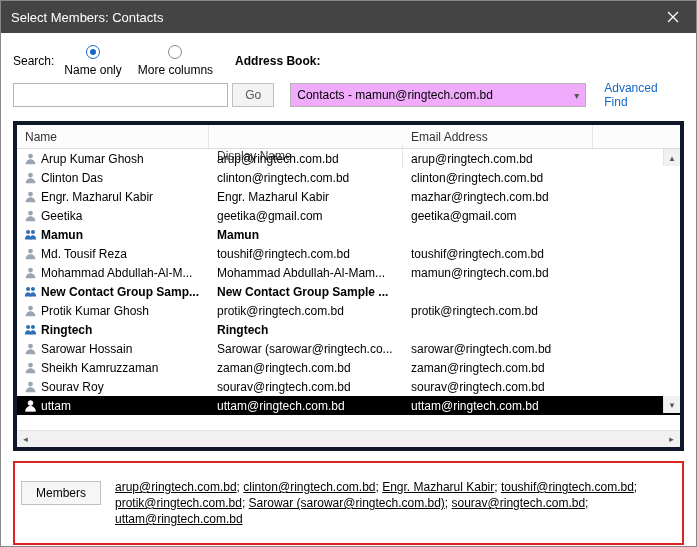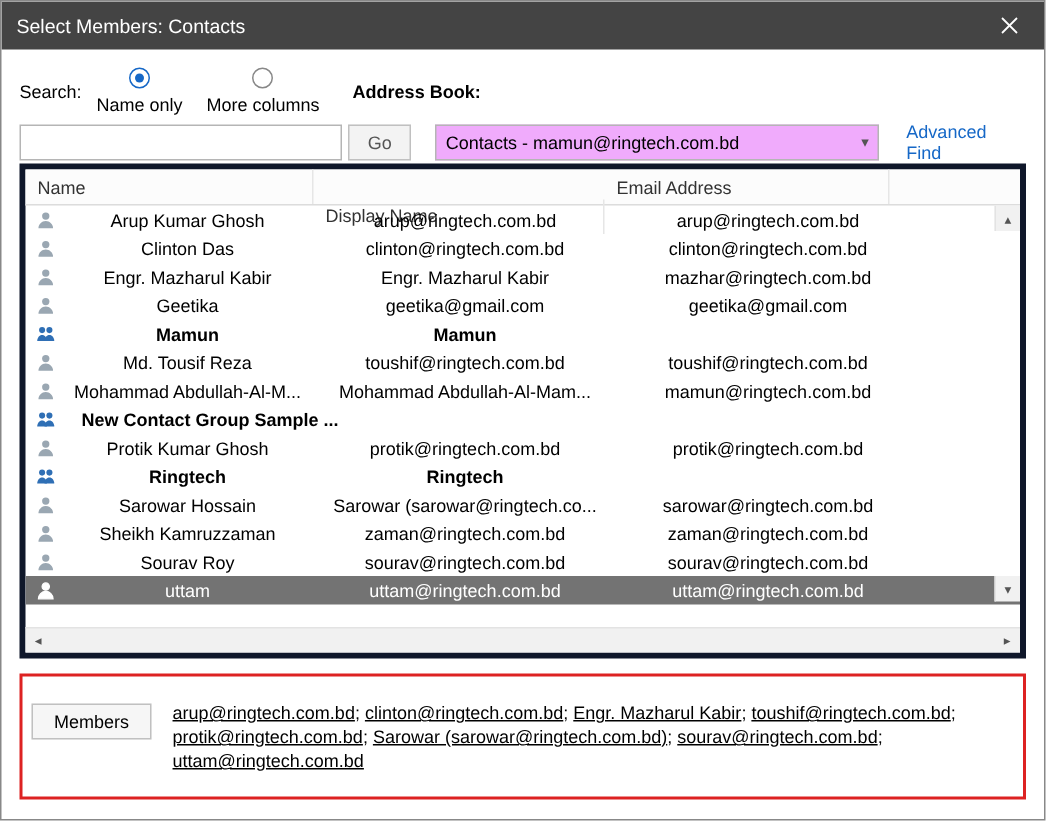--- a/index.html
+++ b/index.html
@@ -53,20 +53,21 @@
   .radio-vis.checked { border-color: #1668c7; }
   .radio-vis.checked::after {
     content: ""; position: absolute; left: 3px; top: 3px;
     width: 6px; height: 6px; border-radius: 50%; background: #1668c7;
   }
   .addrlabel { font-weight: 600; margin-left: 16px; }
   .row2 {
     display: flex;
     align-items: center;
     gap: 4px;
+    margin-bottom: 12px;
   }
   .search-input {
     width: 216px; height: 24px; border: 1px solid #b5b5b5;
     padding: 0 4px; font-size: 12px; background:#fff;
   }
   .go-btn {
     height: 24px; padding: 0 12px; border: 1px solid #c0c0c0;
     background: #f3f3f3; cursor: pointer; font-size: 12px; color:#555;
   }
   .addrbook-select {
@@ -99,28 +100,27 @@
     flex: 1;
     overflow: hidden;
     position: relative;
   }
   .rows { position: relative; }
   .row {
     display: flex;
     align-items: center;
     height: 19px;
     padding-left: 4px;
-    text-align: center;
   }
   .row .icon { width: 18px; display:flex; align-items:center; justify-content:center; }
   .row .c-name  { width: 170px; padding-left: 2px; overflow:hidden; white-space:nowrap; text-overflow:ellipsis; }
   .row .c-disp  { width: 194px; padding-left: 8px; overflow:hidden; white-space:nowrap; text-overflow:ellipsis; }
   .row .c-email { width: 210px; padding-left: 8px; overflow:hidden; white-space:nowrap; text-overflow:ellipsis; }
   .row.bold { font-weight: 700; }
-  .row.selected { background: #737373; color: #fff; }
+  .row.selected { background: #000000; color: #fff; }
   .row.selected .icon svg * { fill: #fff; stroke:#fff; }
   .icon svg { width: 13px; height: 13px; }
   .scroll-up, .scroll-down {
     position: absolute; right: 0; width: 17px; height: 17px;
     background: #f1f1f1; border-left: 1px solid #e3e3e3;
     display:flex; align-items:center; justify-content:center;
     color:#555; font-size:9px;
   }
   .scroll-up { top: 0; }
   .scroll-down { bottom: 17px; }
@@ -301,20 +301,21 @@
           </div>
           <div class="row bold">
             <span class="icon">
               <svg viewBox="0 0 16 16">
                 <circle class="group-icon" cx="5" cy="5" r="2.5"></circle>
                 <circle class="group-icon" cx="11" cy="5" r="2.5"></circle>
                 <path class="group-icon" d="M1 14c0-2.8 1.8-5 4-5s4 2.2 4 5z"></path>
                 <path class="group-icon" d="M7 14c0-2.8 1.8-5 4-5s4 2.2 4 5z"></path>
               </svg>
             </span>
+            <span class="c-name">New Contact Group Samp...</span>
             <span class="c-disp">New Contact Group Sample ...</span>
             <span class="c-email"></span>
           </div>
           <div class="row">
             <span class="icon">
               <svg viewBox="0 0 16 16">
                 <circle class="person-icon" cx="8" cy="5" r="3"></circle>
                 <path class="person-icon" d="M2 15c0-3.3 2.7-6 6-6s6 2.7 6 6z"></path>
               </svg>
             </span>

